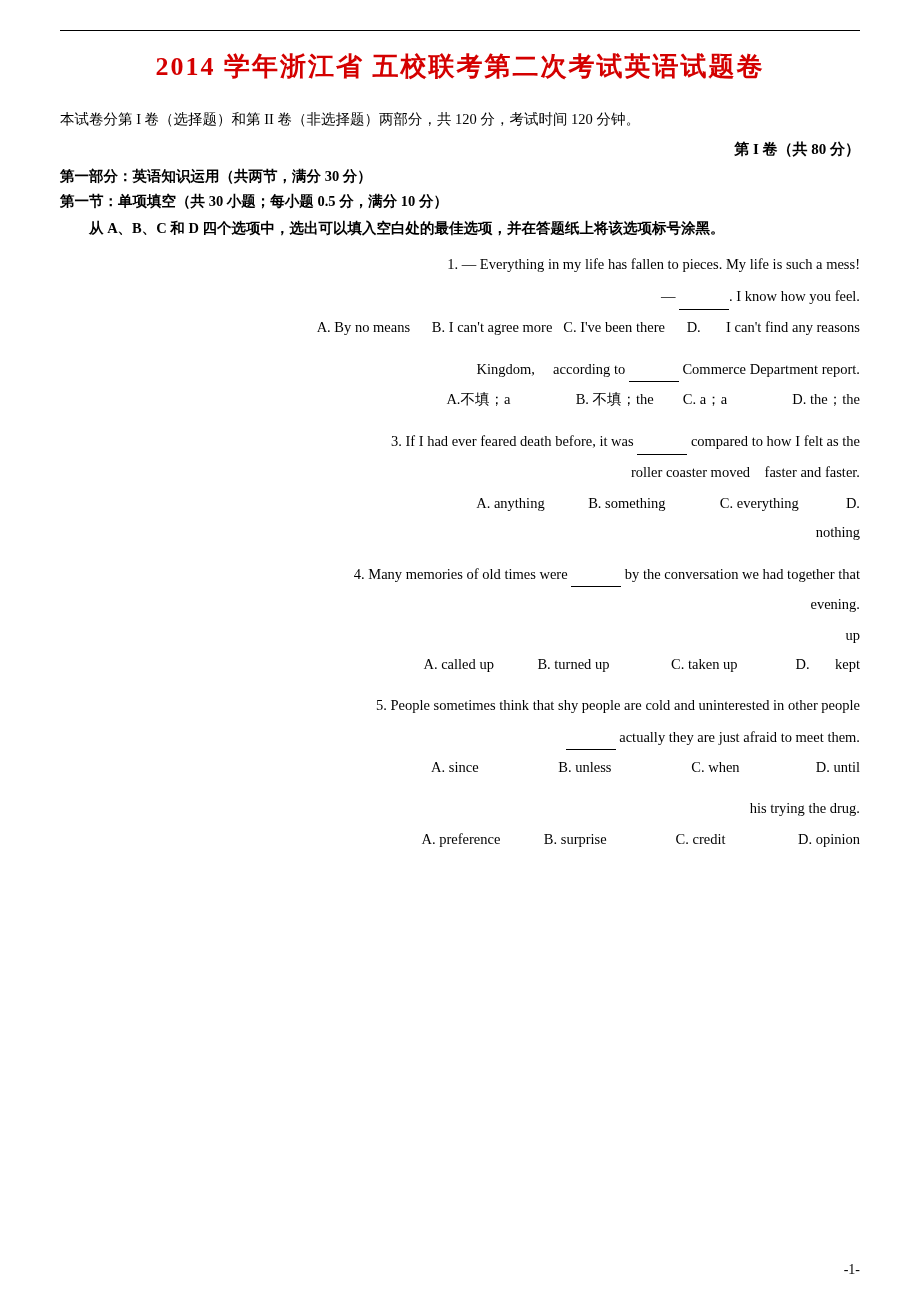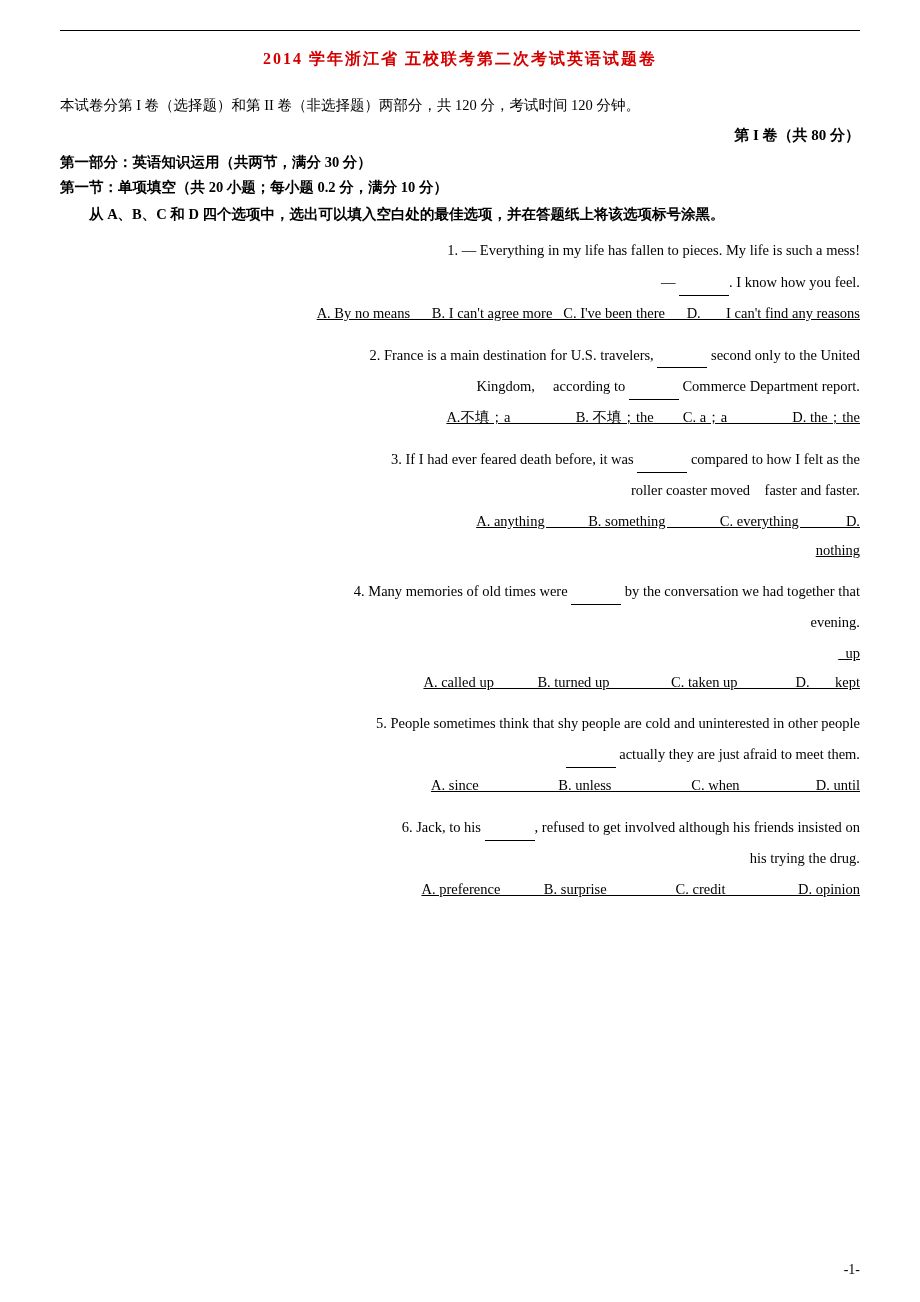--- a/index.html
+++ b/index.html
@@ -15,21 +15,21 @@
       width: 920px;
       min-height: 1302px;
       padding: 30px 60px 40px 60px;
     }
     .top-line {
       border-top: 1.5px solid #000;
       margin-bottom: 18px;
     }
     .main-title {
       text-align: center;
-      font-size: 16px;
+      font-size: 26px;
       font-weight: bold;
       color: #d40000;
       margin-bottom: 22px;
       letter-spacing: 2px;
     }
     .intro-text {
       font-size: 14.5px;
       margin-bottom: 0;
       line-height: 1.8;
     }
@@ -62,21 +62,20 @@
     }
     .question-num {
       display: inline-block;
       min-width: 22px;
     }
     .options-line {
       font-size: 14.5px;
       line-height: 1.85;
       margin-left: 28px;
       margin-bottom: 2px;
-      text-decoration: underline;
     }
     .blank {
       display: inline-block;
       border-bottom: 1px solid #000;
       min-width: 50px;
       vertical-align: bottom;
     }
     .page-num {
       position: fixed;
       bottom: 24px;
@@ -90,44 +89,40 @@
 <div class="top-line"></div>
 
 <div class="main-title">2014 学年浙江省  五校联考第二次考试英语试题卷</div>
 
 <div class="intro-text">本试卷分第 I 卷（选择题）和第 II 卷（非选择题）两部分，共 120 分，考试时间 120 分钟。</div>
 
 <div class="section-center">第 I 卷（共 80 分）</div>
 
 <div class="section-title">第一部分：英语知识运用（共两节，满分 30 分）</div>
 
-<div class="section-title">第一节：单项填空（共 20 小题；每小题 0.2 分，满分 10 分）</div>
+<div class="section-title">第一节：单项填空（共 30 小题；每小题 0.5 分，满分 10 分）</div>
 
 <div class="instruction">从 A、B、C 和 D 四个选项中，选出可以填入空白处的最佳选项，并在答题纸上将该选项标号涂黑。</div>
 
 <div>
 
   <div class="question-block">
     <div class="question-stem">
       <span class="question-num">1.</span>
       <span>— Everything in my life has fallen to pieces. My life is such a mess!</span>
     </div>
     <div class="question-stem" style="margin-left:28px;">
       — <span class="blank">&nbsp;&nbsp;&nbsp;&nbsp;&nbsp;&nbsp;&nbsp;</span>. I know how you feel.
     </div>
     <div class="options-line">
       A. By no means &nbsp;&nbsp;&nbsp;&nbsp; B. I can't agree more &nbsp;&nbsp;C. I've been there &nbsp;&nbsp;&nbsp;&nbsp; D. &nbsp;&nbsp;&nbsp;&nbsp;&nbsp; I can't find any reasons
     </div>
   </div>
 
   <div class="question-block">
-    <div class="question-stem">
-      <span class="question-num">2.</span>
-      <span>France is a main destination for U.S. travelers, <span class="blank">&nbsp;&nbsp;&nbsp;&nbsp;&nbsp;&nbsp;</span> second only to the United</span>
-    </div>
     <div class="question-stem" style="margin-left:28px;">
       Kingdom, &nbsp;&nbsp;&nbsp; according to <span class="blank">&nbsp;&nbsp;&nbsp;&nbsp;&nbsp;&nbsp;</span> Commerce Department report.
     </div>
     <div class="options-line">
       A.不填；a &nbsp;&nbsp;&nbsp;&nbsp;&nbsp;&nbsp;&nbsp;&nbsp;&nbsp;&nbsp;&nbsp;&nbsp;&nbsp;&nbsp;&nbsp;&nbsp; B. 不填；the &nbsp;&nbsp;&nbsp;&nbsp;&nbsp;&nbsp; C. a；a &nbsp;&nbsp;&nbsp;&nbsp;&nbsp;&nbsp;&nbsp;&nbsp;&nbsp;&nbsp;&nbsp;&nbsp;&nbsp;&nbsp;&nbsp;&nbsp; D. the；the
     </div>
   </div>
 
   <div class="question-block">
     <div class="question-stem">
@@ -168,24 +163,20 @@
     </div>
     <div class="question-stem" style="margin-left:28px;">
       <span class="blank">&nbsp;&nbsp;&nbsp;&nbsp;&nbsp;&nbsp;</span> actually they are just afraid to meet them.
     </div>
     <div class="options-line">
       A. since &nbsp;&nbsp;&nbsp;&nbsp;&nbsp;&nbsp;&nbsp;&nbsp;&nbsp;&nbsp;&nbsp;&nbsp;&nbsp;&nbsp;&nbsp;&nbsp;&nbsp;&nbsp;&nbsp;&nbsp; B. unless &nbsp;&nbsp;&nbsp;&nbsp;&nbsp;&nbsp;&nbsp;&nbsp;&nbsp;&nbsp;&nbsp;&nbsp;&nbsp;&nbsp;&nbsp;&nbsp;&nbsp;&nbsp;&nbsp;&nbsp; C. when &nbsp;&nbsp;&nbsp;&nbsp;&nbsp;&nbsp;&nbsp;&nbsp;&nbsp;&nbsp;&nbsp;&nbsp;&nbsp;&nbsp;&nbsp;&nbsp;&nbsp;&nbsp;&nbsp; D. until
     </div>
   </div>
 
   <div class="question-block">
-    <div class="question-stem">
-      <span class="question-num">6.</span>
-      <span>Jack, to his <span class="blank">&nbsp;&nbsp;&nbsp;&nbsp;&nbsp;&nbsp;</span>, refused to get involved although his friends insisted on</span>
-    </div>
     <div class="question-stem" style="margin-left:40px;">
       his trying the drug.
     </div>
     <div class="options-line">
       A. preference &nbsp;&nbsp;&nbsp;&nbsp;&nbsp;&nbsp;&nbsp;&nbsp;&nbsp;&nbsp; B. surprise &nbsp;&nbsp;&nbsp;&nbsp;&nbsp;&nbsp;&nbsp;&nbsp;&nbsp;&nbsp;&nbsp;&nbsp;&nbsp;&nbsp;&nbsp;&nbsp;&nbsp; C. credit &nbsp;&nbsp;&nbsp;&nbsp;&nbsp;&nbsp;&nbsp;&nbsp;&nbsp;&nbsp;&nbsp;&nbsp;&nbsp;&nbsp;&nbsp;&nbsp;&nbsp;&nbsp; D. opinion
     </div>
   </div>
 
 </div>
 

